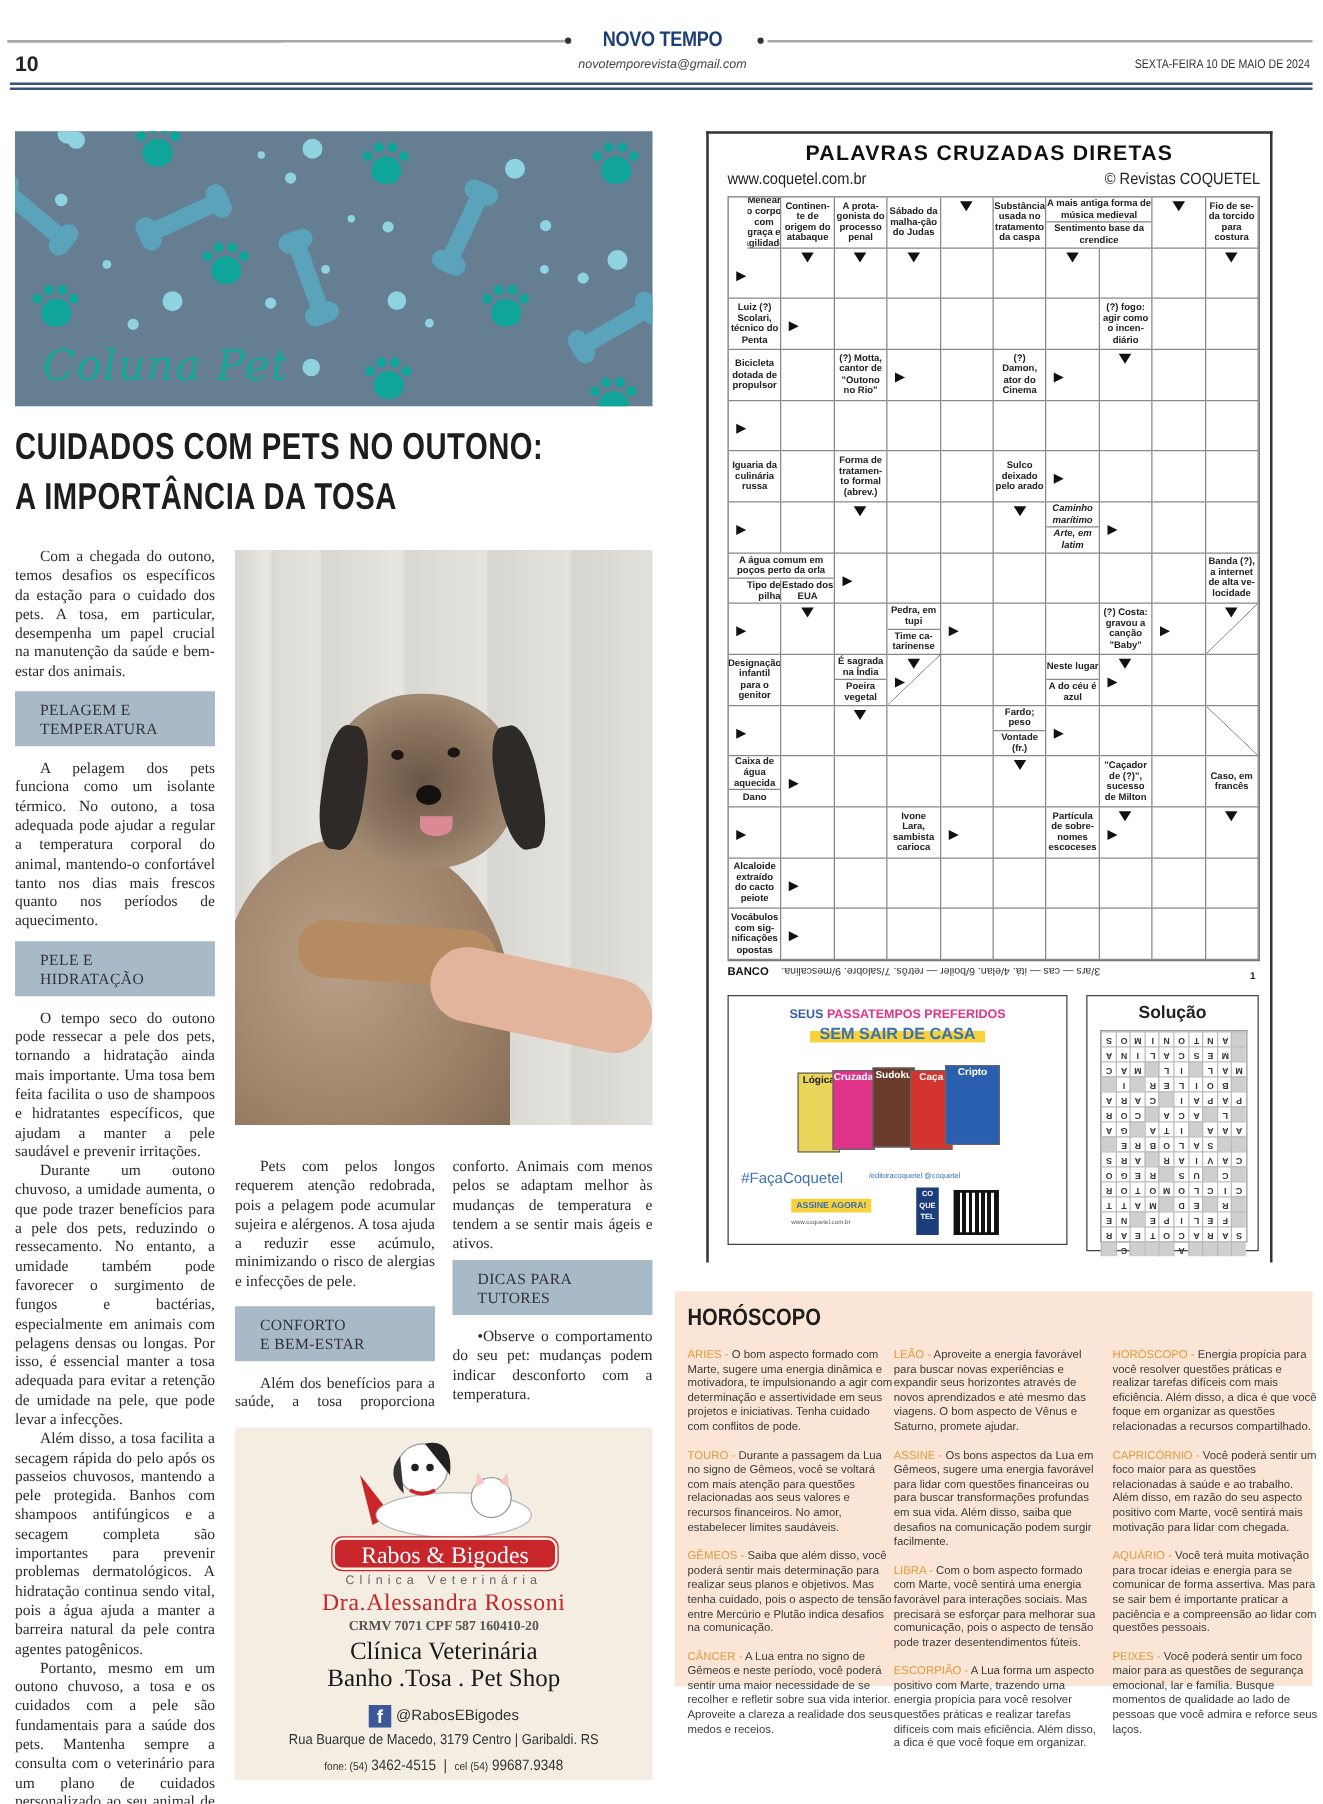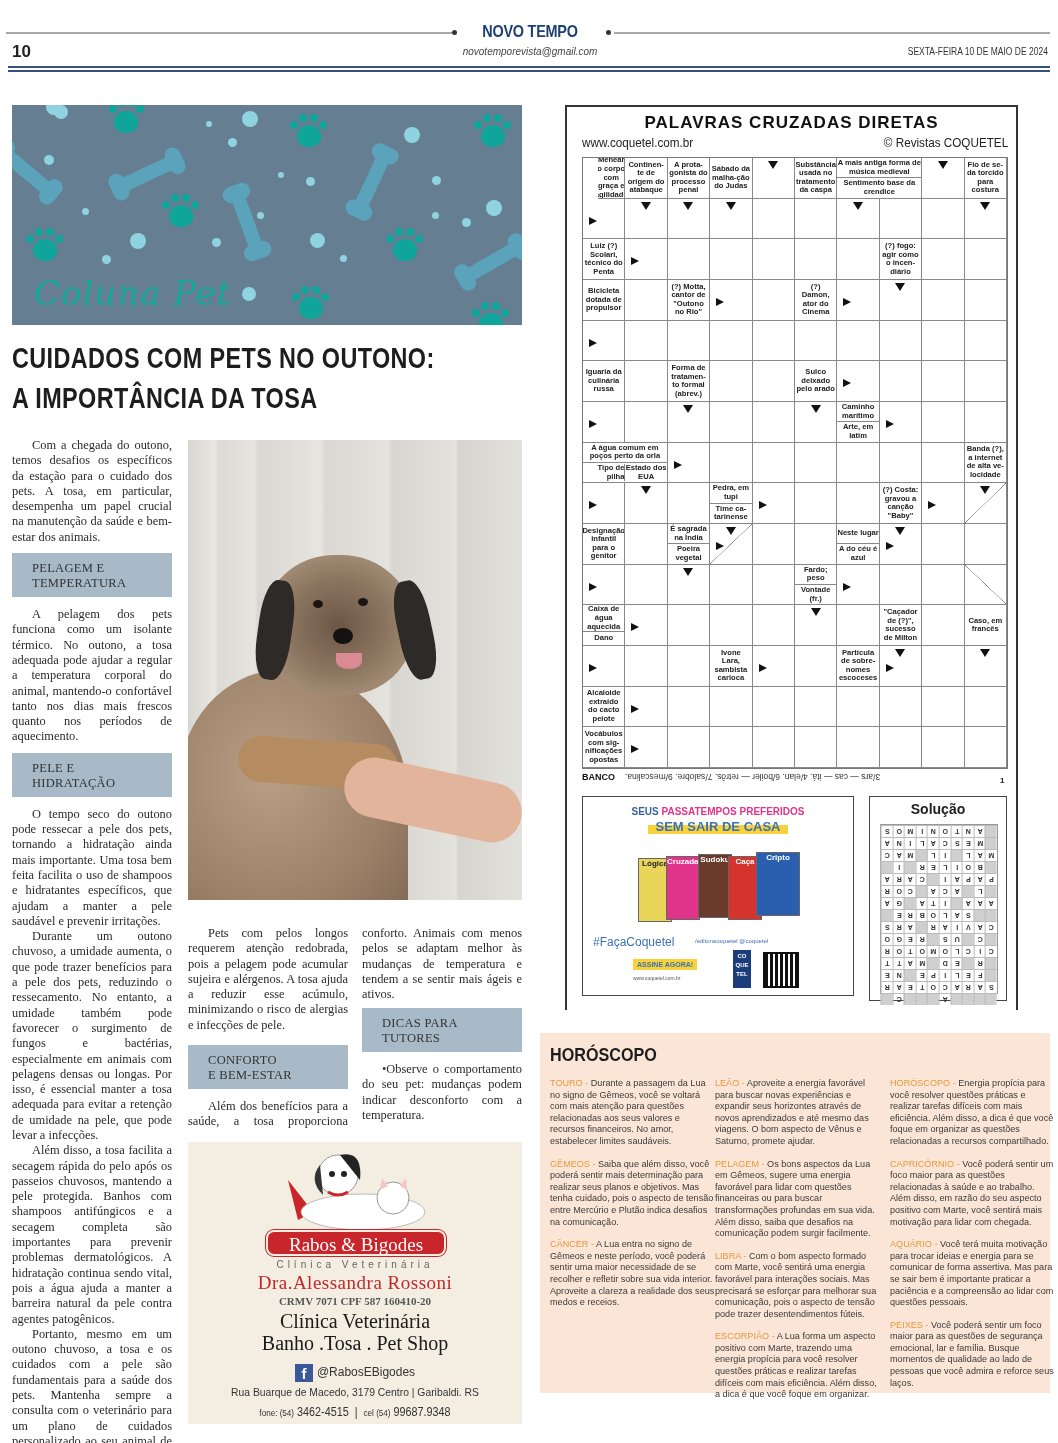--- a/index.html
+++ b/index.html
@@ -83,21 +83,21 @@
   .coq { position: absolute; left: 150px; top: 153px; width: 18px; height: 38px; background: #1b3d7a; color: #fff; font-family: "Liberation Sans", sans-serif; font-weight: bold; font-size: 6px; line-height: 9px; padding-top: 2px; }
   .qr { position: absolute; left: 180px; top: 155px; width: 36px; height: 36px; background: repeating-linear-gradient(90deg,#111 0 3px,#fff 3px 5px), #111; border: 2px solid #111; }
 
   .sol { position: absolute; left: 869px; top: 796px; width: 138px; height: 205px; border: 1px solid #444; }
   .sol-title { text-align: center; font-family: "Liberation Sans", sans-serif; font-weight: bold; font-size: 14px; margin-top: 4px; }
   .sol-grid { position: absolute; left: 10px; top: 27px; width: 118px; height: 170px; display: grid; grid-template-columns: repeat(10, 1fr); grid-template-rows: repeat(15, 1fr); border: 1px solid #999; }
   .sc { border-right: 1px solid #bbb; border-bottom: 1px solid #bbb; font-family: "Liberation Sans", sans-serif; font-size: 7px; font-weight: bold; text-align: center; line-height: 11px; transform: rotate(180deg); color: #333; }
   .sc.b { background: #cfcfcf; }
 
   
-  .horo { position: absolute; left: 540px; top: 1033px; width: 510px; height: 360px; background: #fbe5d6; }
+  .horo { position: absolute; left: 540px; top: 1033px; width: 510px; height: 316px; background: #fbe5d6; }
   .horo-title { position: absolute; left: 10px; top: 11px; font-family: "Liberation Sans", sans-serif; font-weight: bold; font-size: 19px; color: #1d1d1d; transform: scaleX(0.85); transform-origin: left; }
   .horo-col { position: absolute; top: 45px; width: 165px; font-family: "Liberation Sans", sans-serif; font-size: 9.1px; line-height: 11.6px; color: #3a3a3a; }
   .horo-col p { margin-bottom: 11px; }
   .sign { color: #e49a3c; }
 </style>
 </head>
 <body>
 
 <div class="hdr-line" style="left:6px;width:220px;"></div>
 <div class="hdr-dot" style="left:452px;"></div>
@@ -406,21 +406,21 @@
     </div>
     <div class="cell" style="grid-area: 7 / 2;"></div>
     <div class="cell" style="grid-area: 7 / 3;">
       <div class="arr-d" style="left: calc(50% - 5px); top: 3px;"></div>
     </div>
     <div class="cell" style="grid-area: 7 / 4;"></div>
     <div class="cell" style="grid-area: 7 / 5;"></div>
     <div class="cell" style="grid-area: 7 / 6;">
       <div class="arr-d" style="left: calc(50% - 5px); top: 3px;"></div>
     </div>
-    <div class="cell" style="grid-area: 7 / 7;">
+    <div class="cell" style="grid-area: 7 / 7; font-style: italic;">
       <div class="split">
         <div>Caminho marítimo</div>
         <div>Arte, em latim</div>
       </div>
     </div>
     <div class="cell" style="grid-area: 7 / 8;">
       <div class="arr-r" style="left: 6px; top: 18px;"></div>
     </div>
     <div class="cell" style="grid-area: 7 / 9;"></div>
     <div class="cell" style="grid-area: 7 / 10;"></div>
@@ -774,27 +774,28 @@
       <div class="sc b"></div>
       <div class="sc b"></div>
       <div class="sc b"></div>
       <div class="sc b"></div>
     </div>
 </div>
 
 <div class="horo">
   <div class="horo-title">HORÓSCOPO</div>
   <div class="horo-col" id="hc0" style="left:10px;">
+      <p><span class="sign">ÁRIES - </span><span>O bom aspecto formado com Marte, sugere uma energia dinâmica e motivadora, te impulsionando a agir com determinação e assertividade em seus projetos e iniciativas. Tenha cuidado com conflitos de pode.</span></p>
       <p><span class="sign">TOURO - </span><span>Durante a passagem da Lua no signo de Gêmeos, você se voltará com mais atenção para questões relacionadas aos seus valores e recursos financeiros. No amor, estabelecer limites saudáveis.</span></p>
       <p><span class="sign">GÊMEOS - </span><span>Saiba que além disso, você poderá sentir mais determinação para realizar seus planos e objetivos. Mas tenha cuidado, pois o aspecto de tensão entre Mercúrio e Plutão indica desafios na comunicação.</span></p>
       <p><span class="sign">CÂNCER - </span><span>A Lua entra no signo de Gêmeos e neste período, você poderá sentir uma maior necessidade de se recolher e refletir sobre sua vida interior. Aproveite a clareza a realidade dos seus medos e receios.</span></p>
     </div>
   <div class="horo-col" id="hc1" style="left:175px;">
       <p><span class="sign">LEÃO - </span><span>Aproveite a energia favorável para buscar novas experiências e expandir seus horizontes através de novos aprendizados e até mesmo das viagens. O bom aspecto de Vênus e Saturno, promete ajudar.</span></p>
-      <p><span class="sign">PELAGEM - </span><span>Os bons aspectos da Lua em Gêmeos, sugere uma energia favorável para lidar com questões financeiras ou para buscar transformações profundas em sua vida. Além disso, saiba que desafios na comunicação podem surgir facilmente.</span></p>
+      <p><span class="sign">ASSINE - </span><span>Os bons aspectos da Lua em Gêmeos, sugere uma energia favorável para lidar com questões financeiras ou para buscar transformações profundas em sua vida. Além disso, saiba que desafios na comunicação podem surgir facilmente.</span></p>
       <p><span class="sign">LIBRA - </span><span>Com o bom aspecto formado com Marte, você sentirá uma energia favorável para interações sociais. Mas precisará se esforçar para melhorar sua comunicação, pois o aspecto de tensão pode trazer desentendimentos fúteis.</span></p>
       <p><span class="sign">ESCORPIÃO - </span><span>A Lua forma um aspecto positivo com Marte, trazendo uma energia propícia para você resolver questões práticas e realizar tarefas difíceis com mais eficiência. Além disso, a dica é que você foque em organizar.</span></p>
     </div>
   <div class="horo-col" id="hc2" style="left:350px;">
       <p><span class="sign">HORÓSCOPO - </span><span>Energia propícia para você resolver questões práticas e realizar tarefas difíceis com mais eficiência. Além disso, a dica é que você foque em organizar as questões relacionadas a recursos compartilhado.</span></p>
       <p><span class="sign">CAPRICÓRNIO - </span><span>Você poderá sentir um foco maior para as questões relacionadas à saúde e ao trabalho. Além disso, em razão do seu aspecto positivo com Marte, você sentirá mais motivação para lidar com chegada.</span></p>
       <p><span class="sign">AQUÁRIO - </span><span>Você terá muita motivação para trocar ideias e energia para se comunicar de forma assertiva. Mas para se sair bem é importante praticar a paciência e a compreensão ao lidar com questões pessoais.</span></p>
       <p><span class="sign">PEIXES - </span><span>Você poderá sentir um foco maior para as questões de segurança emocional, lar e família. Busque momentos de qualidade ao lado de pessoas que você admira e reforce seus laços.</span></p>
     </div>
 </div>

